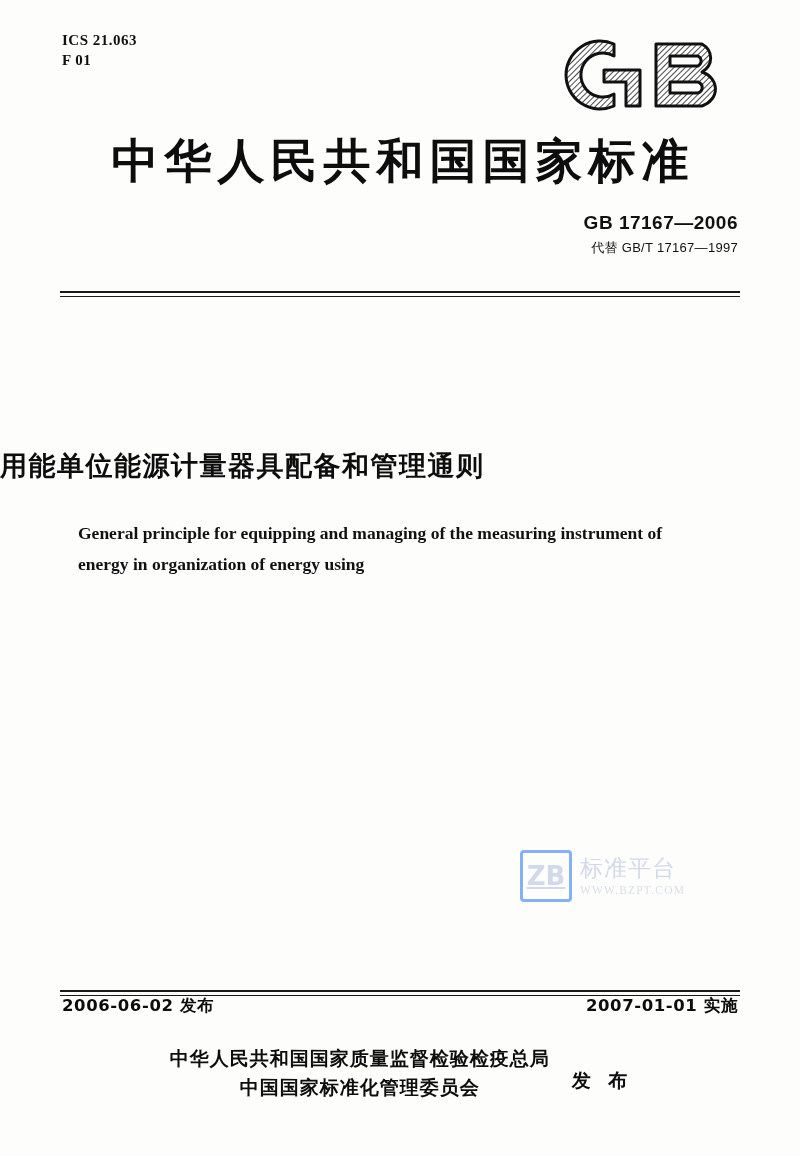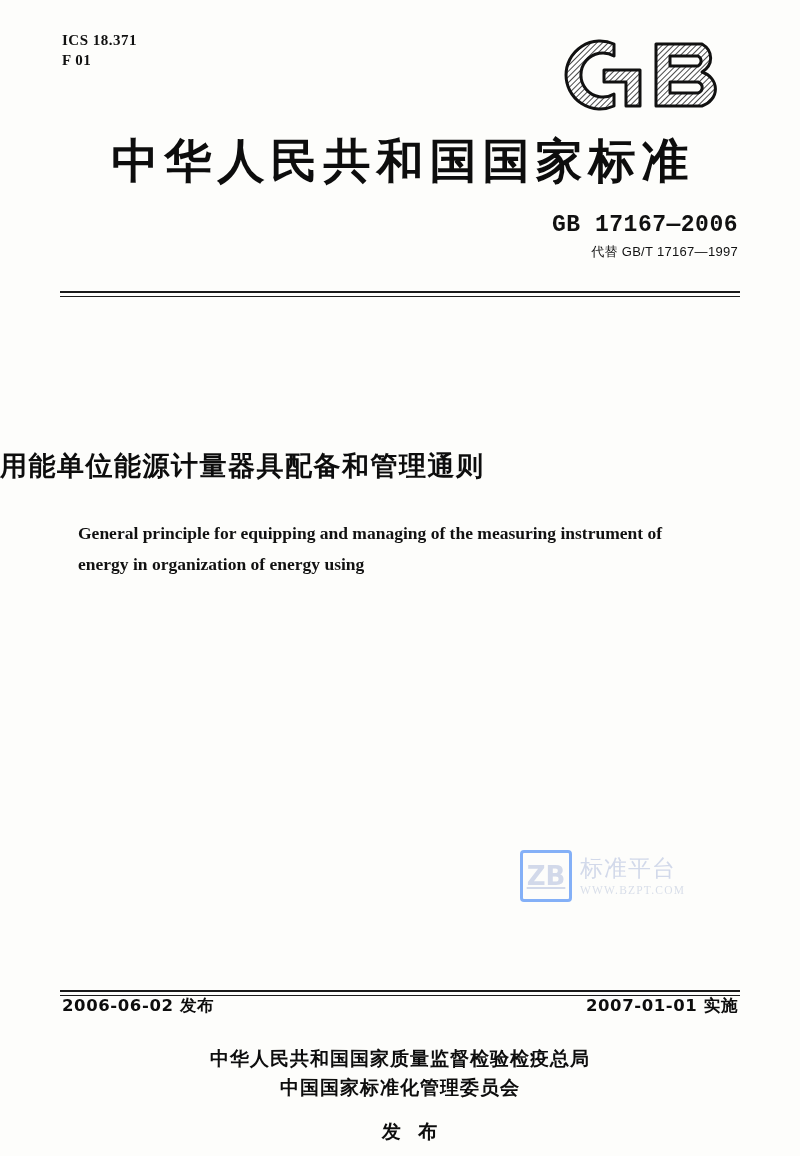--- a/index.html
+++ b/index.html
@@ -57,23 +57,23 @@
 
   
   .std-number {
     position: absolute;
     right: 62px;
     top: 212px;
     text-align: right;
     color: #111;
   }
   .std-number .main-no {
-    font-family: Liberation Mono, monospace;
-    font-weight: bold;
-    font-size: 23px;
+    font-family: Liberation Sans, sans-serif;
+    font-weight: bold;
+    font-size: 19px;
     letter-spacing: 0.5px;
     margin-left: 40px;
   }
   .std-number .replace-no {
     font-family: Liberation Sans, sans-serif;
     font-size: 13px;
     margin-top: 5px;
     letter-spacing: 0.3px;
   }
 
@@ -176,21 +176,20 @@
 
   
   .issuers {
     position: absolute;
     left: 0;
     right: 0;
     top: 1044px;
     display: flex;
     justify-content: center;
     align-items: center;
-    flex-direction: column;
   }
   .issuer-names {
     font-family: "DejaVu Sans", sans-serif;
     font-weight: bold;
     font-size: 19px;
     line-height: 1.55;
     color: #0d0d0d;
     text-align: center;
     letter-spacing: 1px;
   }
@@ -206,21 +205,21 @@
   }
 
   
 </style>
 </head>
 <body>
 
 <div class="page">
 
   <div class="ics-block">
-    <div>ICS 18.371</div>
+    <div>ICS 21.063</div>
     <div>F 01</div>
   </div>
 
   <div class="gb-logo">
     <svg viewBox="0 0 200 78" width="200" height="78" aria-hidden="true">
       <defs>
         <pattern id="hatch" width="4" height="4" patternUnits="userSpaceOnUse" patternTransform="rotate(45)">
           <rect width="4" height="4" fill="#ffffff"></rect>
           <line x1="0" y1="0" x2="0" y2="4" stroke="#1a1a1a" stroke-width="1.6"></line>
         </pattern>

